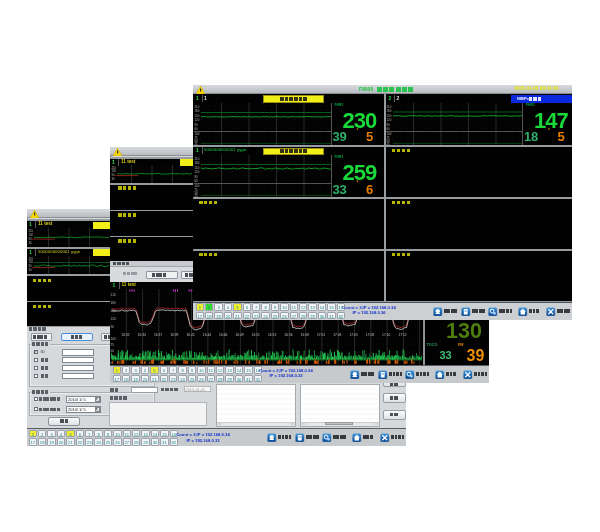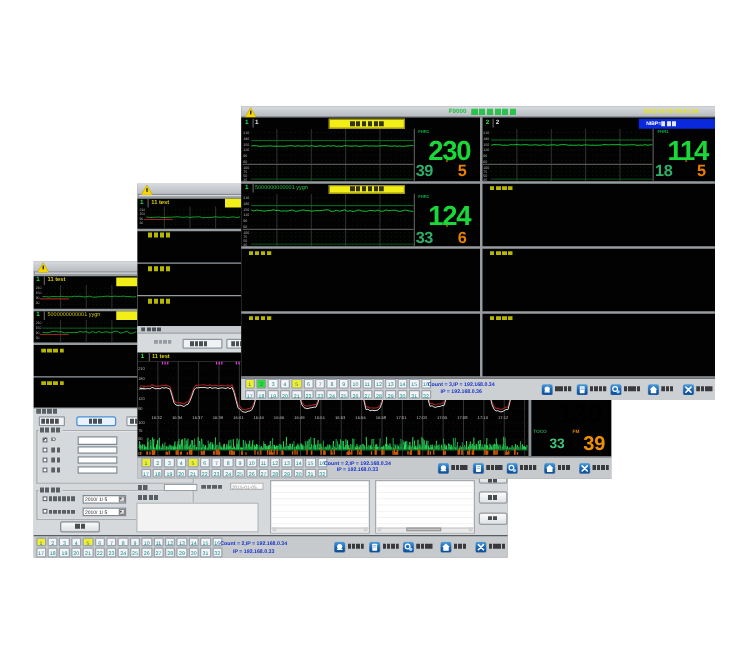--- a/index.html
+++ b/index.html
@@ -936,21 +936,21 @@
       <line x1="294.7" y1="74.8" x2="294.7" y2="72.7" stroke="#cc5608" stroke-width="1.1"></line>
       <line x1="297.0" y1="74.8" x2="297.0" y2="71.5" stroke="#cc5608" stroke-width="1.1"></line>
       <line x1="295.0" y1="74.8" x2="295.0" y2="71.2" stroke="#cc5608" stroke-width="1.1"></line>
       <line x1="295.8" y1="74.8" x2="295.8" y2="72.5" stroke="#cc5608" stroke-width="1.1"></line>
       <line x1="304.0" y1="74.8" x2="304.0" y2="72.6" stroke="#cc5608" stroke-width="1.1"></line>
       <line x1="301.9" y1="74.8" x2="301.9" y2="70.1" stroke="#cc5608" stroke-width="1.1"></line>
       <line x1="301.7" y1="74.8" x2="301.7" y2="70.7" stroke="#cc5608" stroke-width="1.1"></line>
     </svg>
     <div style="left:313px;top:135px;width:1.5px;height:82.5px;background:#8d9297;"></div>
     <div style="left:314.5px;top:135px;width:64.5px;height:82.5px;background:#020202;"></div>
-    <div style="left:336px;top:174px;font-size:21.5px;line-height:21.5px;color:#000000;white-space:pre;font-weight:bold;">130</div>
+    <div style="left:336px;top:174px;font-size:21.5px;line-height:21.5px;color:#4d7c0f;white-space:pre;font-weight:bold;">130</div>
     <div style="left:316.5px;top:197px;font-size:3.8px;line-height:3.8px;color:#2f9f5f;white-space:pre;font-weight:bold;">TOCO</div>
     <div style="left:329.5px;top:203px;font-size:11px;line-height:11px;color:#3fbf77;white-space:pre;font-weight:bold;">33</div>
     <div style="left:348px;top:197px;font-size:3.8px;line-height:3.8px;color:#e88a00;white-space:pre;font-weight:bold;">FM</div>
     <div style="left:356.5px;top:200.5px;font-size:16px;line-height:16px;color:#f09000;white-space:pre;font-weight:bold;">39</div>
     <div style="left:0px;top:217.5px;width:379px;height:18.5px;background:#c6cacd;border-top:1px solid #5a5e62;"></div>
     <div style="left:2.5px;top:219.0px;width:8.6px;height:7.6px;background:#f0ed2e;border:0.5px solid #9aa3ac;border-radius:1px;color:#0e8a8a;font-size:4.2px;line-height:7.2px;text-align:center;">1</div>
     <div style="left:11.9px;top:219.0px;width:8.6px;height:7.6px;background:#f4f4f6;border:0.5px solid #9aa3ac;border-radius:1px;color:#0e8a8a;font-size:4.2px;line-height:7.2px;text-align:center;">2</div>
     <div style="left:21.3px;top:219.0px;width:8.6px;height:7.6px;background:#f4f4f6;border:0.5px solid #9aa3ac;border-radius:1px;color:#0e8a8a;font-size:4.2px;line-height:7.2px;text-align:center;">3</div>
     <div style="left:30.7px;top:219.0px;width:8.6px;height:7.6px;background:#f4f4f6;border:0.5px solid #9aa3ac;border-radius:1px;color:#0e8a8a;font-size:4.2px;line-height:7.2px;text-align:center;">4</div>
     <div style="left:40.1px;top:219.0px;width:8.6px;height:7.6px;background:#f0ed2e;border:0.5px solid #9aa3ac;border-radius:1px;color:#0e8a8a;font-size:4.2px;line-height:7.2px;text-align:center;">5</div>
@@ -1113,21 +1113,21 @@
       <text x="0.5" y="32.4" font-size="2.9" fill="#b8b8b8">100</text>
       <text x="0.5" y="35.6" font-size="2.9" fill="#b8b8b8">75</text>
       <text x="0.5" y="38.8" font-size="2.9" fill="#b8b8b8">50</text>
       <text x="0.5" y="42.0" font-size="2.9" fill="#b8b8b8">25</text>
       <line x1="7" y1="9" x2="137" y2="9" stroke="#0c8526" stroke-width="0.7"></line>
       <polyline points="7.0,13.1 9.2,12.7 11.4,12.8 13.6,12.8 15.8,13.2 18.0,13.1 20.2,13.3 22.4,12.7 24.6,12.9 26.8,12.7 29.0,12.8 31.2,13.0 33.4,12.7 35.6,12.8 37.8,13.1 40.0,13.0 42.2,12.8 44.4,13.1 46.6,13.2 48.8,12.7 51.0,13.2 53.2,13.1 55.4,12.9 57.6,12.8 59.8,13.3 62.0,12.9 64.2,12.7 66.4,12.7 68.6,13.2 70.8,13.1 73.0,13.2 75.2,13.2 77.4,13.0 79.6,13.3 81.8,12.9 84.0,13.0 86.2,13.2 88.4,13.1 90.6,13.3 92.8,13.1 95.0,13.1 97.2,12.7 99.4,12.8 101.6,12.9 103.8,12.7 106.0,12.8 108.2,12.7 110.4,12.8 112.6,13.1 114.8,12.9 117.0,12.9 119.2,12.8 121.4,12.8 123.6,13.3 125.8,13.1 128.0,13.1 130.2,12.8 132.4,13.2 134.6,12.8 136.8,12.9" fill="none" stroke="#1bdc39" stroke-width="0.7"></polyline>
       <line x1="7" y1="40.3" x2="137" y2="40.3" stroke="#0b6e1e" stroke-width="0.6"></line>
     </svg>
     <div style="left:329px;top:17.5px;width:0.9px;height:42px;background:#555;"></div>
     <div style="left:333px;top:18.5px;font-size:3.4px;line-height:3.4px;color:#00a843;white-space:pre;font-weight:bold;">FHR1</div>
-    <div style="left:341px;top:24.5px;font-size:22px;line-height:22px;color:#19d938;white-space:pre;font-weight:bold;letter-spacing:-1px;">114</div>
+    <div style="left:341px;top:24.5px;font-size:22px;line-height:22px;color:#19d938;white-space:pre;font-weight:bold;letter-spacing:-1px;">147</div>
     <div style="left:355px;top:43.5px;font-size:4.8px;line-height:4.8px;color:#e08000;white-space:pre;font-weight:bold;">*</div>
     <div style="left:331px;top:45.2px;font-size:13px;line-height:13px;color:#2fae6a;white-space:pre;font-weight:bold;letter-spacing:-0.3px;">18</div>
     <div style="left:361px;top:45.2px;font-size:13px;line-height:13px;color:#e87f00;white-space:pre;font-weight:bold;"> 5</div>
     <div style="left:3px;top:63.0px;font-size:5px;line-height:5px;color:#22e04a;white-space:pre;font-weight:bold;">1</div>
     <div style="left:8.5px;top:62.0px;width:0.7px;height:7.2px;background:#5a5a5a;"></div>
     <div style="left:11px;top:63.0px;font-size:4.4px;line-height:4.4px;color:#22c84a;white-space:pre;">5000000000001 yygn</div>
     <div style="left:70px;top:62.5px;width:61px;height:7.5px;background:#f2ee18;border:0.5px solid #9a9210;"></div>
     <div style="left:87px;top:64.3px;width:27.1px;height:3.9px;opacity:0.88;background:repeating-linear-gradient(90deg,#1a1a1a 0,#1a1a1a 3.6px,transparent 3.6px,transparent 4.7px);"></div>
     <svg style="left:0.5px;top:70.0px;" width="137" height="42" viewBox="0 0 137 42">
       <line x1="27.5" y1="0" x2="27.5" y2="42" stroke="#333" stroke-width="0.8"></line>
@@ -1154,21 +1154,21 @@
       <text x="0.5" y="32.4" font-size="2.9" fill="#b8b8b8">100</text>
       <text x="0.5" y="35.6" font-size="2.9" fill="#b8b8b8">75</text>
       <text x="0.5" y="38.8" font-size="2.9" fill="#b8b8b8">50</text>
       <text x="0.5" y="42.0" font-size="2.9" fill="#b8b8b8">25</text>
       <line x1="7" y1="9.5" x2="137" y2="9.5" stroke="#0c8526" stroke-width="0.7"></line>
       <polyline points="7.0,12.9 9.2,13.8 11.4,13.0 13.6,13.4 15.8,13.7 18.0,13.9 20.2,13.4 22.4,13.5 24.6,12.8 26.8,13.4 29.0,13.3 31.2,14.0 33.4,13.6 35.6,13.9 37.8,13.4 40.0,13.0 42.2,14.0 44.4,13.9 46.6,13.3 48.8,12.9 51.0,13.5 53.2,13.5 55.4,13.9 57.6,13.6 59.8,13.5 62.0,13.6 64.2,13.3 66.4,12.9 68.6,12.9 70.8,14.1 73.0,14.0 75.2,13.2 77.4,14.0 79.6,13.5 81.8,12.9 84.0,14.0 86.2,13.6 88.4,14.1 90.6,13.8 92.8,12.9 95.0,13.7 97.2,13.9 99.4,14.1 101.6,13.3 103.8,13.5 106.0,13.8 108.2,13.0 110.4,14.0 112.6,13.9 114.8,12.9 117.0,13.6 119.2,13.3 121.4,13.1 123.6,13.6 125.8,14.2 128.0,13.6 130.2,13.0 132.4,13.5 134.6,13.9 136.8,14.1" fill="none" stroke="#1bdc39" stroke-width="0.7"></polyline>
       <line x1="7" y1="40.3" x2="137" y2="40.3" stroke="#0b6e1e" stroke-width="0.6"></line>
     </svg>
     <div style="left:137.5px;top:70.0px;width:0.9px;height:42px;background:#555;"></div>
     <div style="left:141.5px;top:71.0px;font-size:3.4px;line-height:3.4px;color:#00a843;white-space:pre;font-weight:bold;">FHR1</div>
-    <div style="left:149.5px;top:77.0px;font-size:22px;line-height:22px;color:#19d938;white-space:pre;font-weight:bold;letter-spacing:-1px;">124</div>
+    <div style="left:149.5px;top:77.0px;font-size:22px;line-height:22px;color:#19d938;white-space:pre;font-weight:bold;letter-spacing:-1px;">259</div>
     <div style="left:163.5px;top:96.0px;font-size:4.8px;line-height:4.8px;color:#e08000;white-space:pre;font-weight:bold;">*</div>
     <div style="left:139.5px;top:97.7px;font-size:13px;line-height:13px;color:#2fae6a;white-space:pre;font-weight:bold;letter-spacing:-0.3px;">33</div>
     <div style="left:169.5px;top:97.7px;font-size:13px;line-height:13px;color:#e87f00;white-space:pre;font-weight:bold;"> 6</div>
     <div style="left:199px;top:63.5px;width:18.2px;height:3.9px;opacity:0.88;background:repeating-linear-gradient(90deg,#cfcf00 0,#cfcf00 3.5px,transparent 3.5px,transparent 4.9px);"></div>
     <div style="left:6px;top:115.5px;width:18.2px;height:3.9px;opacity:0.88;background:repeating-linear-gradient(90deg,#cfcf00 0,#cfcf00 3.5px,transparent 3.5px,transparent 4.9px);"></div>
     <div style="left:199px;top:115.5px;width:18.2px;height:3.9px;opacity:0.88;background:repeating-linear-gradient(90deg,#cfcf00 0,#cfcf00 3.5px,transparent 3.5px,transparent 4.9px);"></div>
     <div style="left:6px;top:167.5px;width:18.2px;height:3.9px;opacity:0.88;background:repeating-linear-gradient(90deg,#cfcf00 0,#cfcf00 3.5px,transparent 3.5px,transparent 4.9px);"></div>
     <div style="left:199px;top:167.5px;width:18.2px;height:3.9px;opacity:0.88;background:repeating-linear-gradient(90deg,#cfcf00 0,#cfcf00 3.5px,transparent 3.5px,transparent 4.9px);"></div>
     <div style="left:0px;top:217px;width:379px;height:18px;background:#cdd0d3;border-top:1.5px solid #4e5256;"></div>
     <div style="left:2.5px;top:218.3px;width:8.6px;height:7.6px;background:#f0ed2e;border:0.5px solid #9aa3ac;border-radius:1px;color:#0e8a8a;font-size:4.2px;line-height:7.2px;text-align:center;">1</div>

